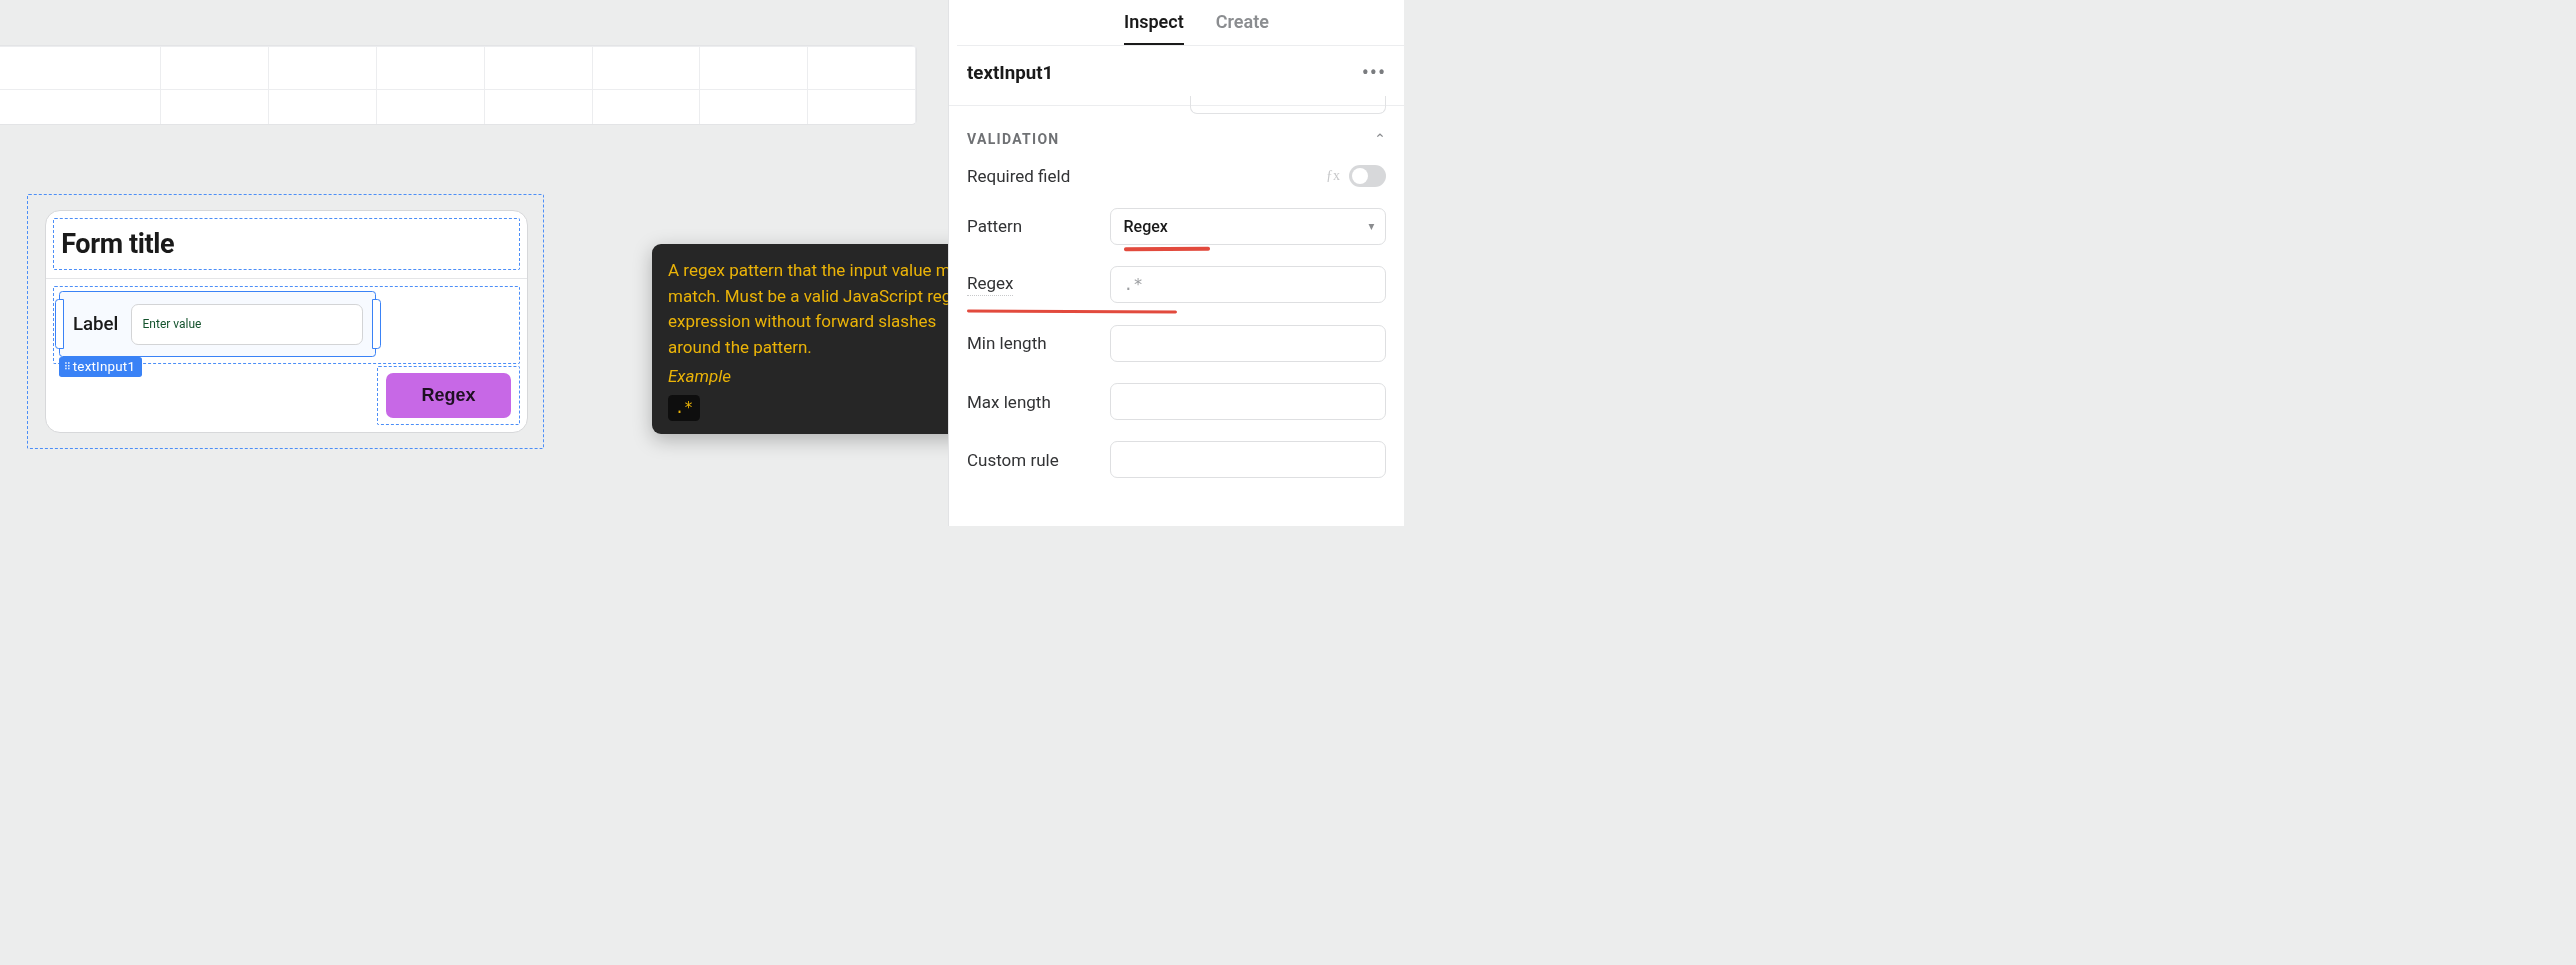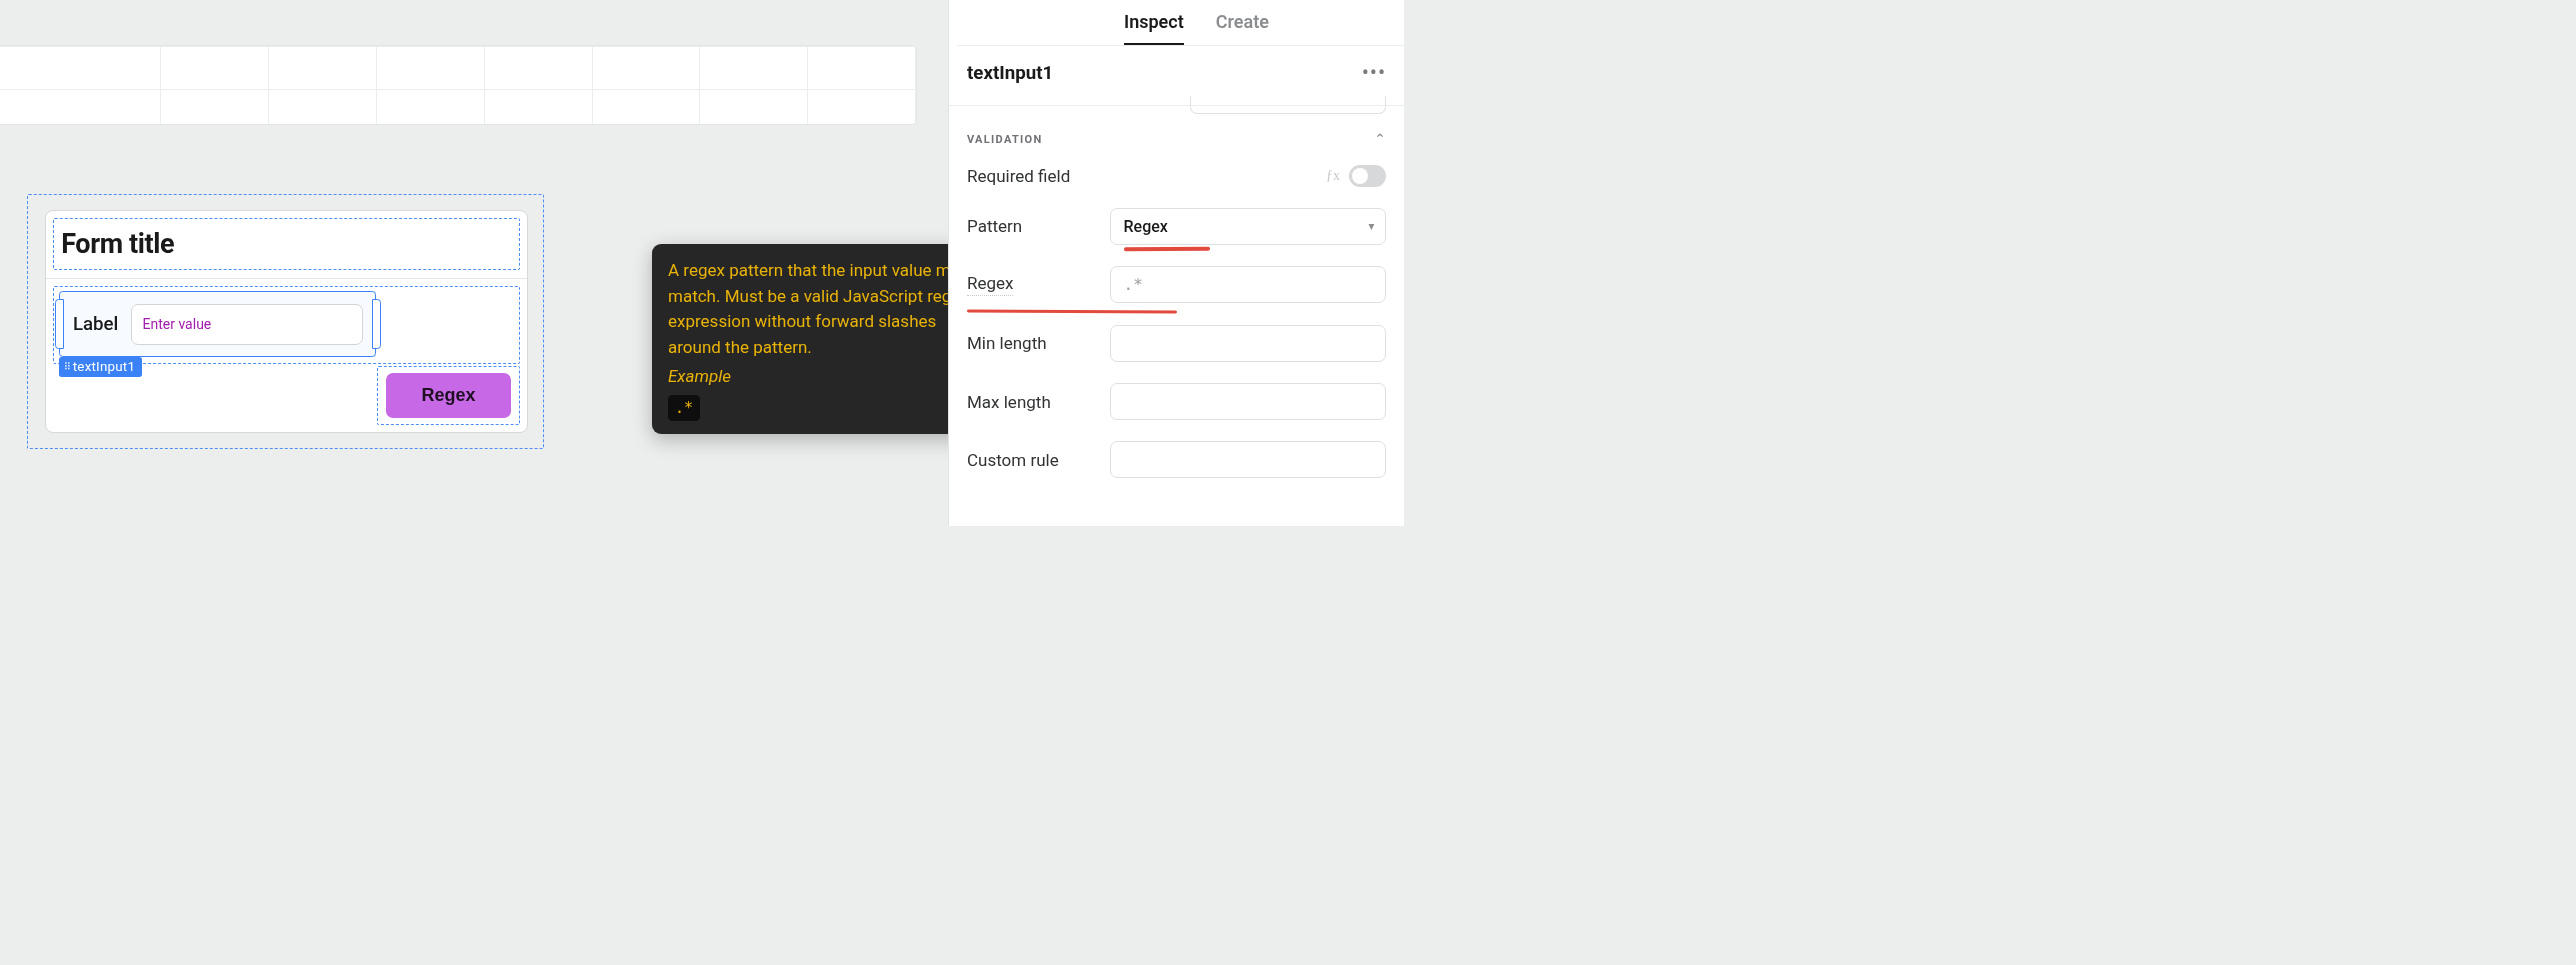--- a/index.html
+++ b/index.html
@@ -50,21 +50,21 @@
     width: 517px; height: 255px;
     border: 1.8px dashed #4c8ef7;
     border-radius: 1.8px;
   }
   .form-card {
     position: absolute;
     left: 45px; top: 210px;
     width: 483px; height: 223px;
     background: #fff;
     border: 0.9px solid #d7d8da;
-    border-radius: 8px;
+    border-radius: 15px;
   }
   .form-title-sel {
     position: absolute;
     left: 7.1px; top: 7.1px; right: 7.1px; height: 52px;
     border: 0.9px dashed #4c8ef7;
     border-radius: 1.8px;
     display: flex; align-items: center;
     padding: 0 7.1px;
   }
   .form-title-sel h2 { font-size: 27px; font-weight: 700; letter-spacing: -0.4px; }
@@ -99,22 +99,22 @@
   }
   .textinput-sel::before { left: -5.3px; border-radius: 3.6px 0 0 3.6px; }
   .textinput-sel::after  { right: -5.3px; border-radius: 0 3.6px 3.6px 0; }
   .textinput-label { font-size: 18.7px; font-weight: 500; }
   .textinput-box {
     flex: 1;
     height: 41px;
     border: 0.9px solid #d3d4d6;
     border-radius: 7.1px;
     padding: 0 10.7px;
-    font-size: 14px;
-    color: #a21caf;
+    font-size: 12px;
+    color: #14532d;
     display: flex; align-items: center;
     background: #fff;
   }
 
   
   .comp-tag {
     position: absolute;
     left: 12.5px; top: 146px;
     height: 19.6px;
     background: #3a82f6;
@@ -209,21 +209,21 @@
     border: 0.9px solid #e1e2e4;
     border-top: none;
     border-radius: 0 0 7.1px 7.1px;
   }
 
   .section-head {
     display: flex; align-items: center; justify-content: space-between;
     padding: 25px 18px 7.1px 18px;
   }
   .section-head .title {
-    font-size: 11px; font-weight: 700; letter-spacing: 1.3px; color: #6f7174;
+    font-size: 14px; font-weight: 700; letter-spacing: 1.3px; color: #6f7174;
   }
   .chev { color: #8a8c8f; font-size: 14.3px; }
 
   .row {
     display: flex; align-items: center; justify-content: space-between;
     padding: 10.7px 18px;
     gap: 14.3px;
   }
   .row .lbl { font-size: 17px; color: #323335; }
   .row .ctrl { display: flex; align-items: center; gap: 9px; }

